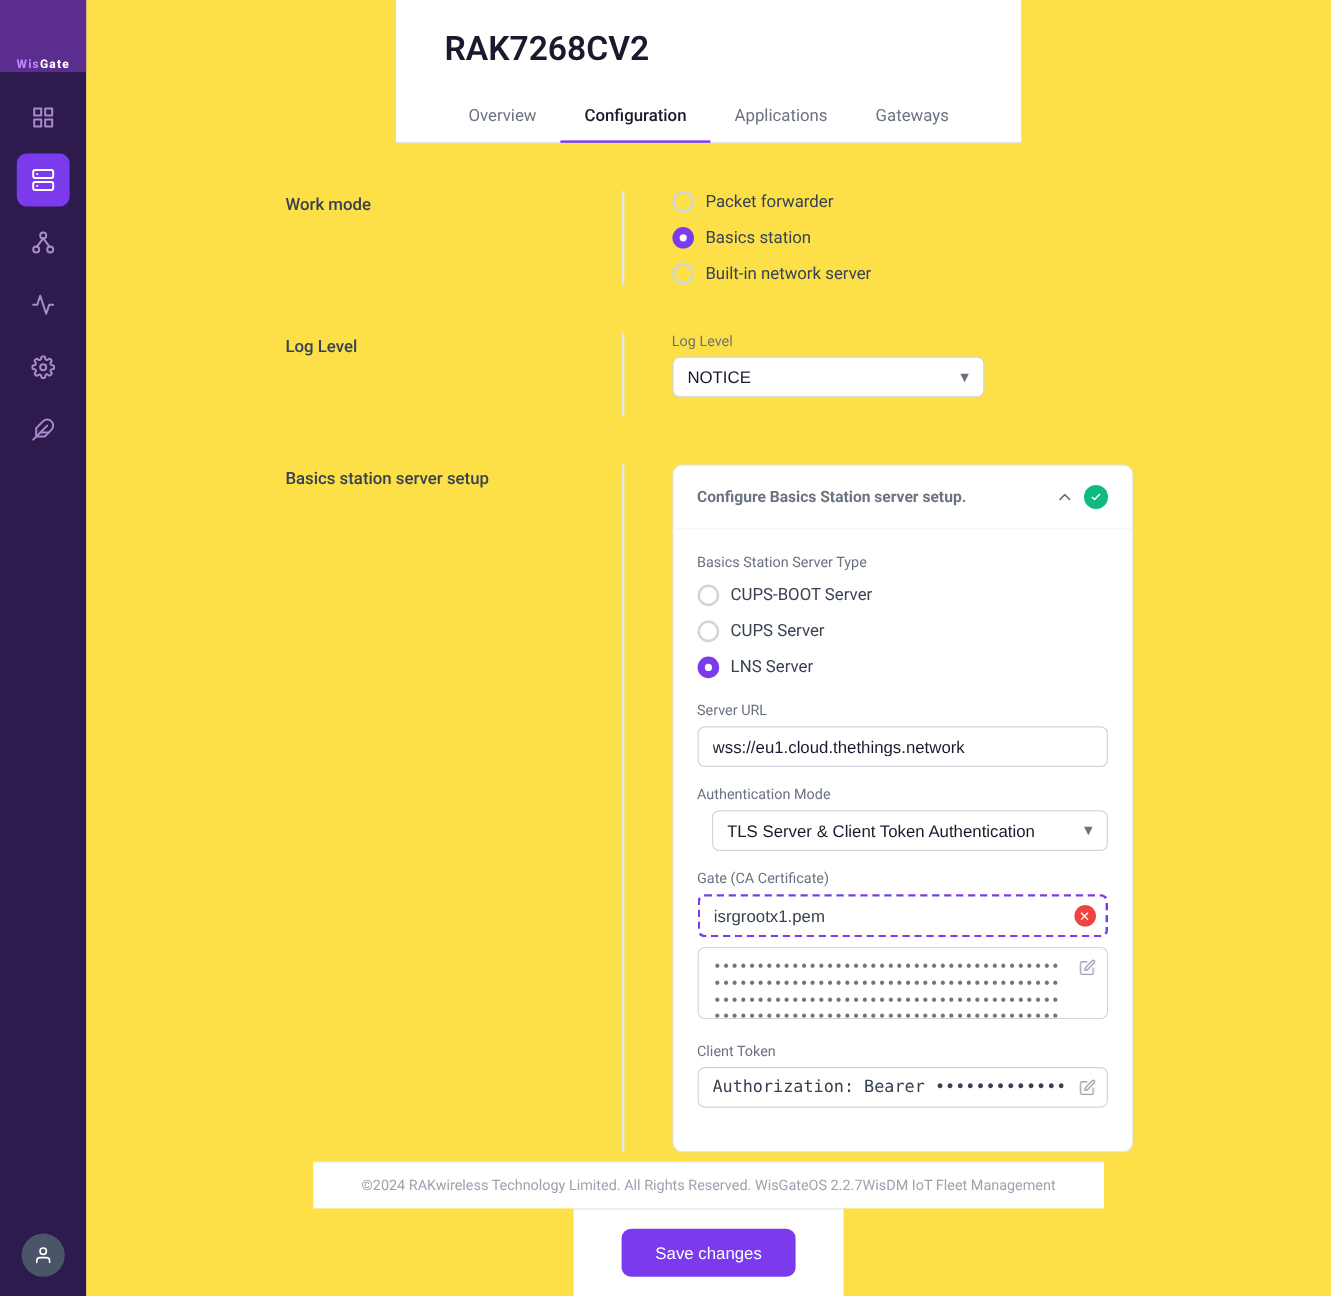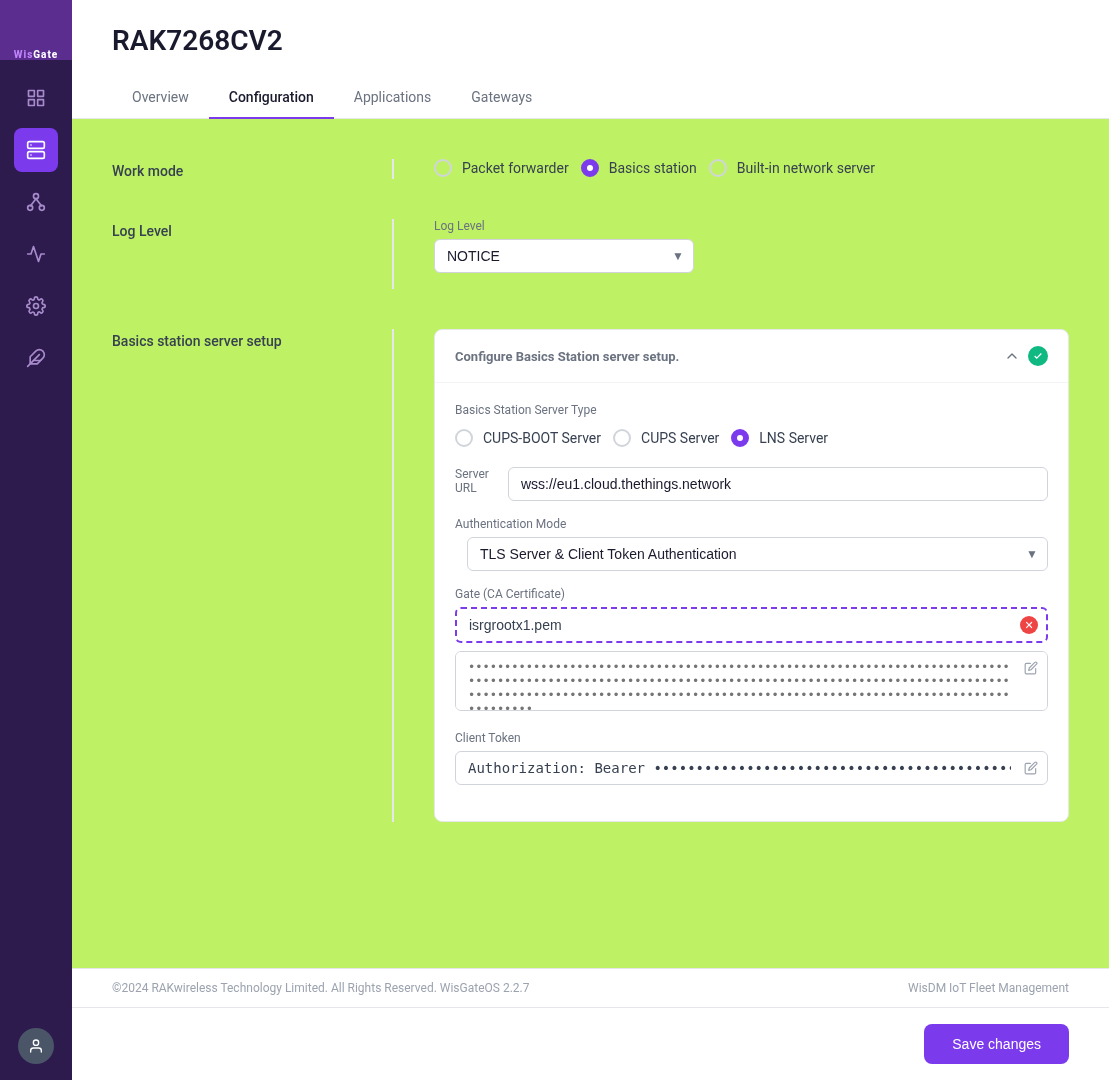--- a/index.html
+++ b/index.html
@@ -66,21 +66,22 @@
       cursor: pointer;
     }
 
     
     .main {
       flex: 1;
       display: flex;
       flex-direction: column;
       height: 100%;
       overflow: hidden;
-      background: #bef264;
+      background: #fde047;
+      align-items: center;
     }
 
     .page-header {
       background: white;
       padding: 24px 40px 0 40px;
       border-bottom: 1px solid #e5e7eb;
     }
     .page-title {
       font-size: 28px;
       font-weight: 600;
@@ -125,21 +126,21 @@
       font-weight: 500;
       padding-top: 4px;
     }
     .section-content {
       flex: 1;
     }
 
     
     .radio-group {
       display: flex;
-      flex-direction: row;
+      flex-direction: column;
       gap: 12px;
     }
     .radio-option {
       display: flex;
       align-items: center;
       gap: 10px;
       cursor: pointer;
     }
     .radio-circle {
       width: 18px;
@@ -254,21 +255,21 @@
     }
 
     
     .row-fields {
       display: flex;
       gap: 16px;
       margin-bottom: 16px;
     }
     .field-group {
       display: flex;
-      flex-direction: row;
+      flex-direction: column;
     }
     .field-group.url { flex: 1; }
     .field-group.port { width: 120px; }
 
     .input-field {
       padding: 8px 12px;
       border: 1px solid #d1d5db;
       border-radius: 6px;
       font-size: 14px;
       color: #1a1a2e;

